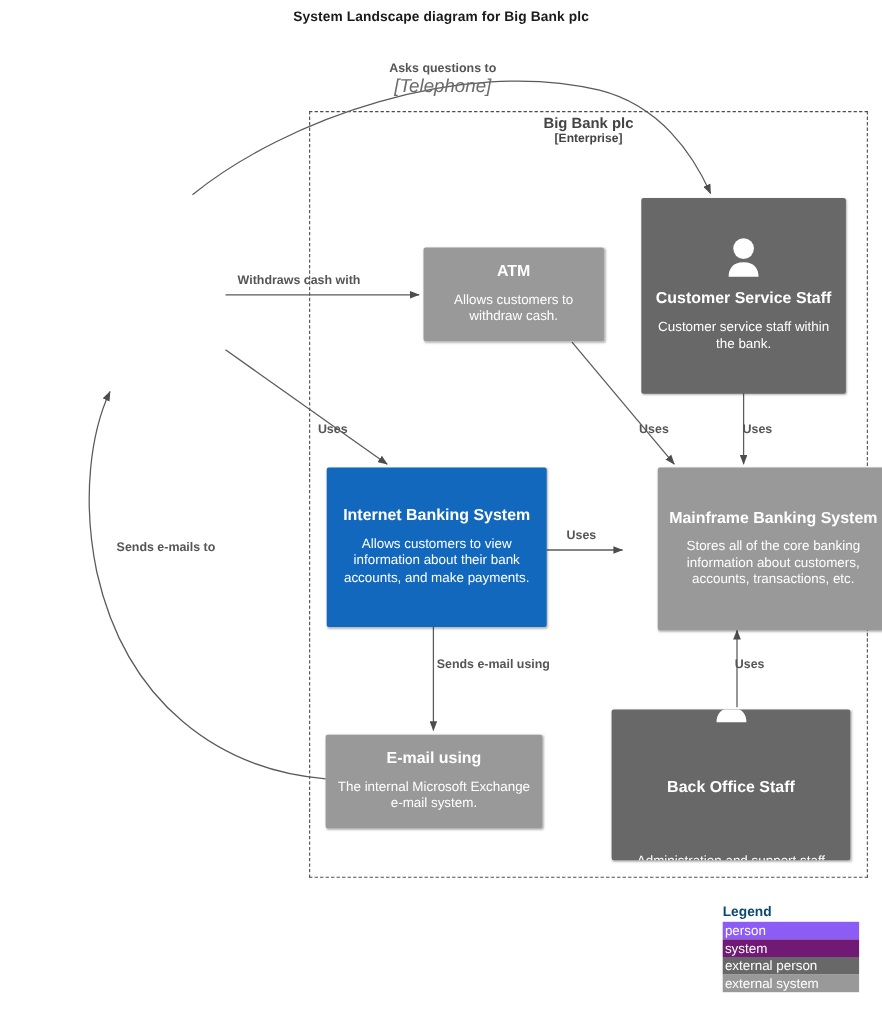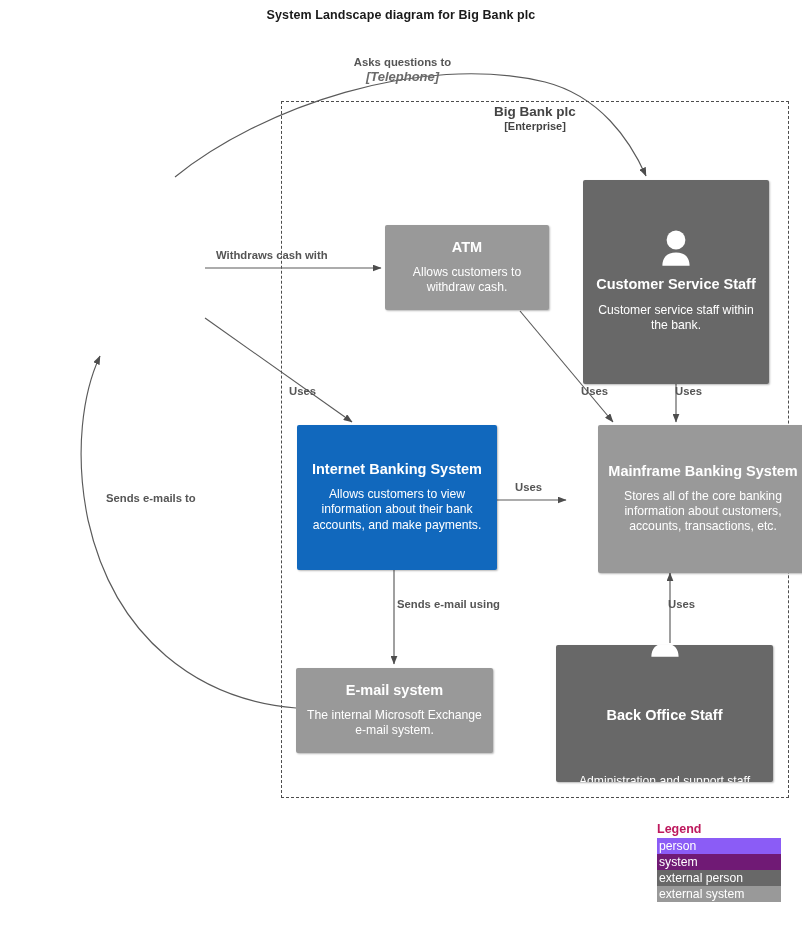--- a/index.html
+++ b/index.html
@@ -95,37 +95,37 @@
     position: absolute;
     color: #555555;
     font-weight: bold;
     font-size: 11.3px;
     line-height: 1.18;
     white-space: nowrap;
     background: transparent;
   }
   .edge-label .edge-tech {
     display: block;
-    font-weight: bold;
+    font-weight: normal;
     font-style: italic;
-    font-size: 13px;
+    font-size: 17px;
     color: #6b6b6b;
   }
   .edge-label.center { text-align: center; }
   
   .legend {
     position: absolute;
     left: 657px;
     top: 822px;
     width: 124px;
   }
   .legend-title {
     font-size: 12.5px;
     font-weight: bold;
-    color: #be185d;
+    color: #0c4a6e;
     margin-bottom: 2px;
     display: block;
   }
   .legend-row {
     display: block;
     font-size: 12.2px;
     color: #ffffff;
     padding: 0 2px;
     line-height: 1.32;
     white-space: nowrap;
@@ -171,21 +171,21 @@
       <path d="M 296,708 C 200,700 115,640 88,520 C 74,452 83,392 100,356"></path>
     </g>
   </svg>
 
 
   <div class="node type-externalsystem" style="left:385px; top:225px; width:164px; height:85px;">
     <span class="node-name">ATM</span>
     <span class="node-desc">Allows customers to withdraw cash.</span>
   </div>
 
-  <div class="node person type-externalperson" style="left:583px; top:180px; width:186px; height:204px;">
+  <div class="node person type-externalperson" style="left:583px; top:180px; width:186px; height:178px;">
     <span class="person-icon">
       <svg width="40" height="38" viewBox="0 0 40 38" aria-hidden="true">
         <circle cx="20" cy="10" r="9.4" fill="#ffffff"></circle>
         <path d="M20 22.5 c -10.2 0 -13.6 6.4 -13.6 13.2 h 27.2 c 0 -6.8 -3.4 -13.2 -13.6 -13.2 z" fill="#ffffff"></path>
       </svg>
     </span>
     <span class="node-name">Customer Service Staff</span>
     <span class="node-desc">Customer service staff within the bank.</span>
   </div>
 
@@ -193,21 +193,21 @@
     <span class="node-name">Internet Banking System</span>
     <span class="node-desc">Allows customers to view information about their bank accounts, and make payments.</span>
   </div>
 
   <div class="node type-externalsystem" style="left:598px; top:425px; width:210px; height:148px;">
     <span class="node-name">Mainframe Banking System</span>
     <span class="node-desc">Stores all of the core banking information about customers, accounts, transactions, etc.</span>
   </div>
 
   <div class="node type-externalsystem" style="left:296px; top:668px; width:197px; height:85px;">
-    <span class="node-name">E-mail system</span>
+    <span class="node-name">E-mail using</span>
     <span class="node-desc">The internal Microsoft Exchange e-mail system.</span>
   </div>
 
   <div class="node person type-externalperson" style="left:556px; top:645px; width:217px; height:137px;gap:40px;">
     <span class="person-icon">
       <svg width="40" height="38" viewBox="0 0 40 38" aria-hidden="true">
         <circle cx="20" cy="10" r="9.4" fill="#ffffff"></circle>
         <path d="M20 22.5 c -10.2 0 -13.6 6.4 -13.6 13.2 h 27.2 c 0 -6.8 -3.4 -13.2 -13.6 -13.2 z" fill="#ffffff"></path>
       </svg>
     </span>

